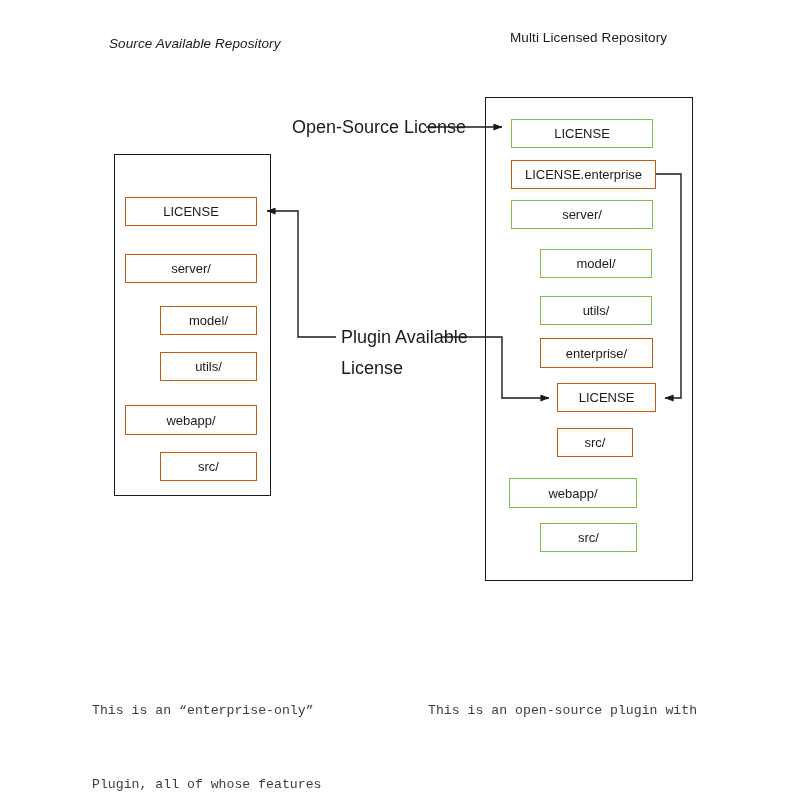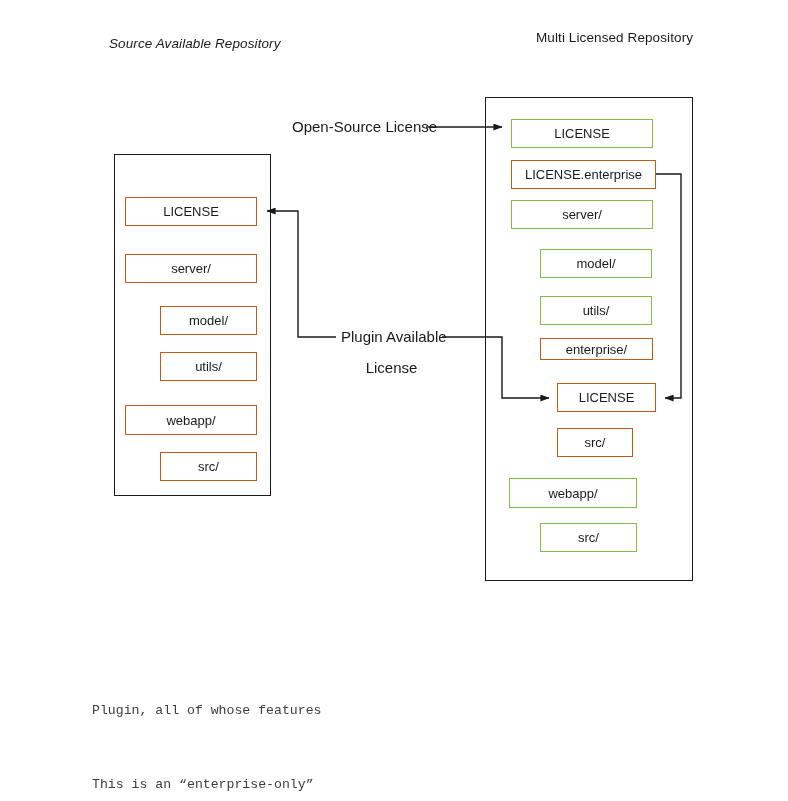--- a/index.html
+++ b/index.html
@@ -39,24 +39,24 @@
     justify-content: center;
     font-size: 13px;
     color: #1a1a1a;
     white-space: nowrap;
   }
   .file-box.green {
     border-color: #7dc242;
   }
   .edge-label {
     position: absolute;
-    font-size: 15px;
+    font-size: 18px;
     color: #1a1a1a;
     white-space: nowrap;
-    text-align: center;
+    text-align: left;
     line-height: 28px;
   }
   .caption {
     position: absolute;
     font-family: "Liberation Mono", "DejaVu Sans Mono", monospace;
     font-size: 13.2px;
     color: #3d3d3d;
     line-height: 24.5px;
     white-space: pre;
   }
@@ -70,21 +70,21 @@
     overflow: visible;
   }
 </style>
 </head>
 <body>
 
 <div id="canvas">
 
   <div class="col-title" style="left:109px; top:36px;font-style:italic;">Source Available Repository</div>
 
-  <div class="col-title" style="left:536px; top:30px;">Multi Licensed Repository</div>
+  <div class="col-title" style="left:510px; top:30px;">Multi Licensed Repository</div>
 
   <div class="repo-frame" style="left:114px; top:154px; width:157px; height:342px;"></div>
 
   <div class="repo-frame" style="left:485px; top:97px; width:208px; height:484px;"></div>
 
   <div class="file-box" style="left:125px; top:197px; width:132px; height:29px;">LICENSE</div>
 
   <div class="file-box" style="left:125px; top:254px; width:132px; height:29px;">server/</div>
 
   <div class="file-box" style="left:160px; top:306px; width:97px; height:29px;">model/</div>
@@ -98,21 +98,21 @@
   <div class="file-box green" style="left:511px; top:119px; width:142px; height:29px;">LICENSE</div>
 
   <div class="file-box" style="left:511px; top:160px; width:145px; height:29px;">LICENSE.enterprise</div>
 
   <div class="file-box green" style="left:511px; top:200px; width:142px; height:29px;">server/</div>
 
   <div class="file-box green" style="left:540px; top:249px; width:112px; height:29px;">model/</div>
 
   <div class="file-box green" style="left:540px; top:296px; width:112px; height:29px;">utils/</div>
 
-  <div class="file-box" style="left:540px; top:338px; width:113px; height:22px;">enterprise/</div>
+  <div class="file-box" style="left:540px; top:338px; width:113px; height:30px;">enterprise/</div>
 
   <div class="file-box" style="left:557px; top:383px; width:99px; height:29px;">LICENSE</div>
 
   <div class="file-box" style="left:557px; top:428px; width:76px; height:29px;">src/</div>
 
   <div class="file-box green" style="left:509px; top:478px; width:128px; height:30px;">webapp/</div>
 
   <div class="file-box green" style="left:540px; top:523px; width:97px; height:29px;">src/</div>
 
   <svg class="wires" viewBox="0 0 788 801" xmlns="http://www.w3.org/2000/svg">
@@ -139,24 +139,25 @@
     </g>
   </svg>
 
   <div class="edge-label" style="left:292px; top:113px; width:130px; height:28px; line-height:28px; background:#ffffff;">Open-Source License</div>
 
   <div class="edge-label" style="left:341px; top:323px; width:101px; height:28px; line-height:28px; background:#ffffff;">Plugin Available</div>
 
   <div class="edge-label" style="left:341px; top:354px; width:101px; height:28px; line-height:28px;">License</div>
 
   <div class="caption" style="left:92px; top:650px; width:310px;">
+    <div>This is an “enterprise-only”</div>
     <div>Plugin, all of whose features</div>
-    <div>This is an “enterprise-only”</div>
     
   </div>
 
   <div class="caption" style="left:428px; top:650px; width:300px;">
+    <div>This is an open-source plugin with</div>
     
     
     
   </div>
 
 </div>
 
 </body></html>

